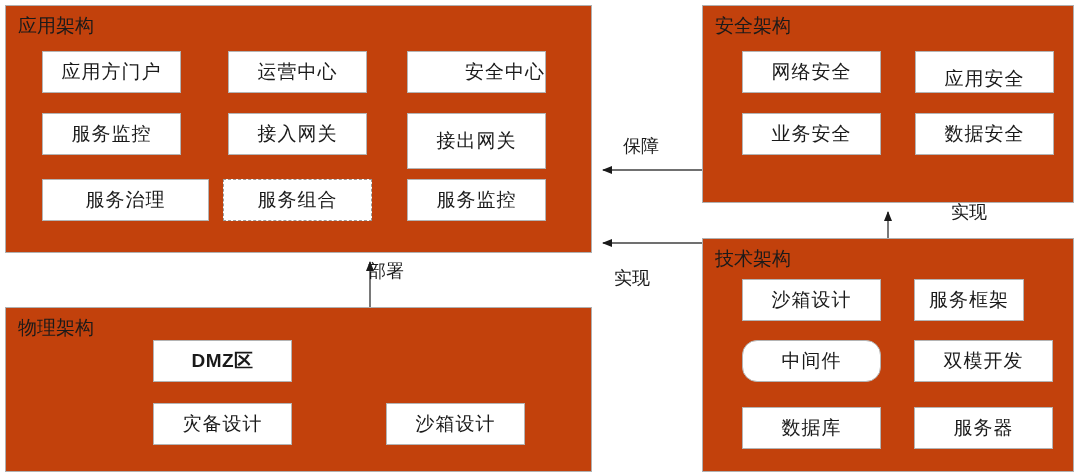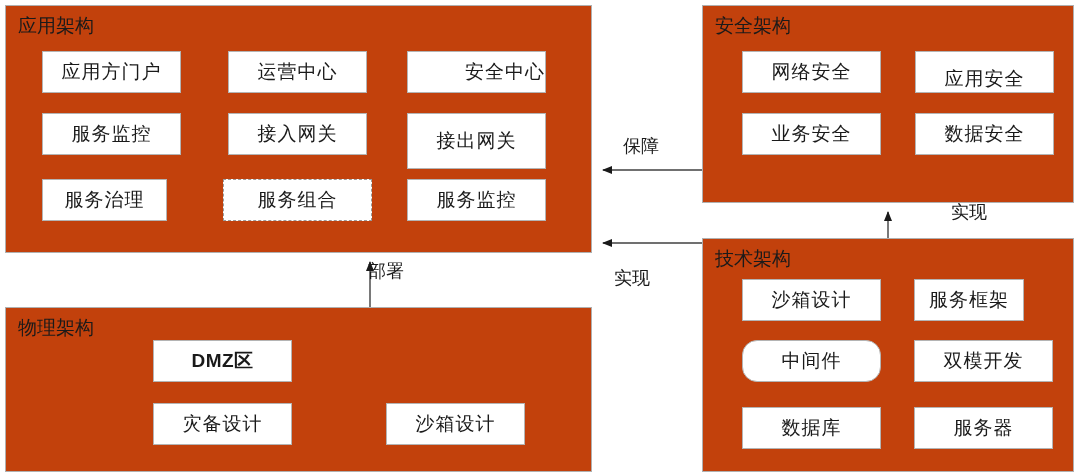--- a/index.html
+++ b/index.html
@@ -92,21 +92,21 @@
     <div class="node" style="left:36px; top:107px; width:139px; height:42px;">
       <span>服务监控</span>
     </div>
     <div class="node" style="left:222px; top:107px; width:139px; height:42px;">
       <span>接入网关</span>
     </div>
     <div class="node" style="left:401px; top:107px; width:139px; height:56px;">
       <span>接出网关</span>
     </div>
 
-    <div class="node" style="left:36px; top:173px; width:125px; height:42px;">
+    <div class="node" style="left:36px; top:173px; width:167px; height:42px;">
       <span>服务治理</span>
     </div>
     <div class="node dashed" style="left:217px; top:173px; width:149px; height:42px;">
       <span>服务组合</span>
     </div>
     <div class="node" style="left:401px; top:173px; width:139px; height:42px;">
       <span>服务监控</span>
     </div>
   </div>
 

